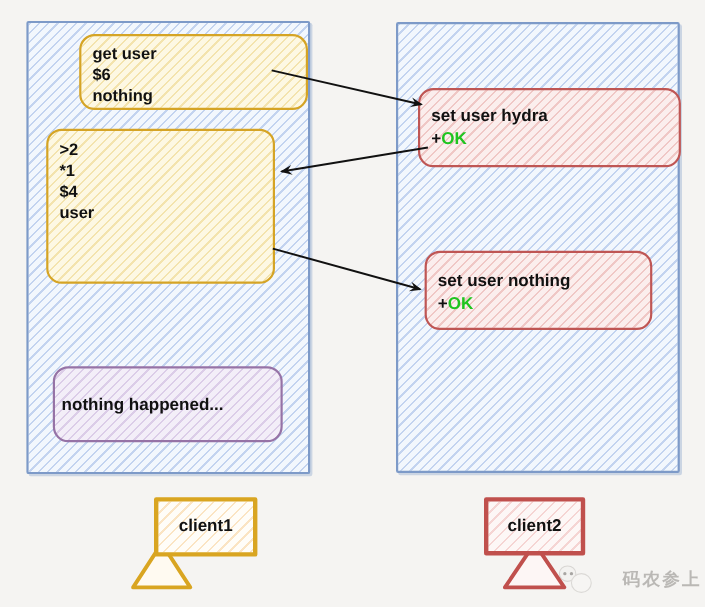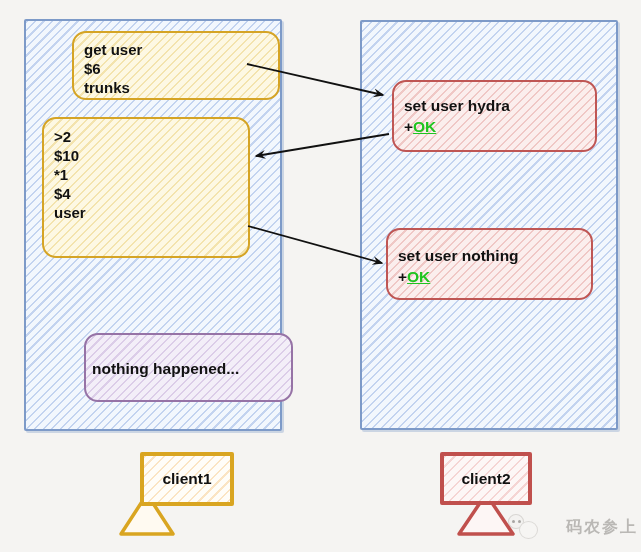--- a/index.html
+++ b/index.html
@@ -55,29 +55,29 @@
   .msg {
     position: absolute;
     border-radius: 14px;
     font-weight: bold;
     font-size: 15px;
     color: #111;
     line-height: 19px;
   }
   .msg-yellow { border: 2px solid #d5a425; }
   .msg-red    { border: 2px solid #bf5654; line-height: 21px; font-size: 15.5px; }
-  .msg-purple { border: 2px solid #9673a6; margin-left: 36px; }
+  .msg-purple { border: 2px solid #9673a6; }
 
   .box-get     { left: 40px;  top: 31px;  width: 208px; height: 69px;  padding: 7px 6px 0 10px; margin-left: 32px; }
   .box-push    { left: 42px;  top: 117px; width: 208px; height: 141px; padding: 8px 6px 0 10px; }
   .box-nothing { left: 48px;  top: 333px; width: 209px; height: 69px;  padding: 24px 4px 0 6px; font-size: 15.5px; }
-  .box-hydra   { left: 392px; top: 80px;  width: 205px; height: 72px;  padding: 13px 6px 0 10px; }
+  .box-hydra   { left: 380px; top: 80px;  width: 239px; height: 72px;  padding: 13px 6px 0 10px; }
   .box-nozomi  { left: 386px; top: 228px; width: 207px; height: 72px;  padding: 15px 6px 0 10px; }
 
-  .reply-ok { color: #1fc41f; text-decoration: underline; }
+  .reply-ok { color: #1fc41f; }
   .reply-prefix { color: #111; }
 
   
   .arrows { position: absolute; left: 0; top: 0; width: 641px; height: 552px; pointer-events: none; }
 
   
   .monitor-screen {
     position: absolute;
     border-width: 4px;
     border-style: solid;
@@ -111,26 +111,25 @@
 <body>
 
 <div class="canvas">
 
   <div class="panel panel-left hatch-blue"></div>
   <div class="panel panel-right hatch-blue"></div>
 
   <div class="msg msg-yellow hatch-yellow box-get">
     <div>get user</div>
     <div>$6</div>
-    <div>trunks</div>
+    <div>nothing</div>
   </div>
 
   <div class="msg msg-yellow hatch-yellow box-push">
     <div>&gt;2</div>
-    <div>$10</div>
     <div>*1</div>
     <div>$4</div>
     <div>user</div>
   </div>
 
   <div class="msg msg-purple hatch-purple box-nothing">
     <div>nothing happened...</div>
   </div>
 
   <div class="msg msg-red hatch-red box-hydra">

